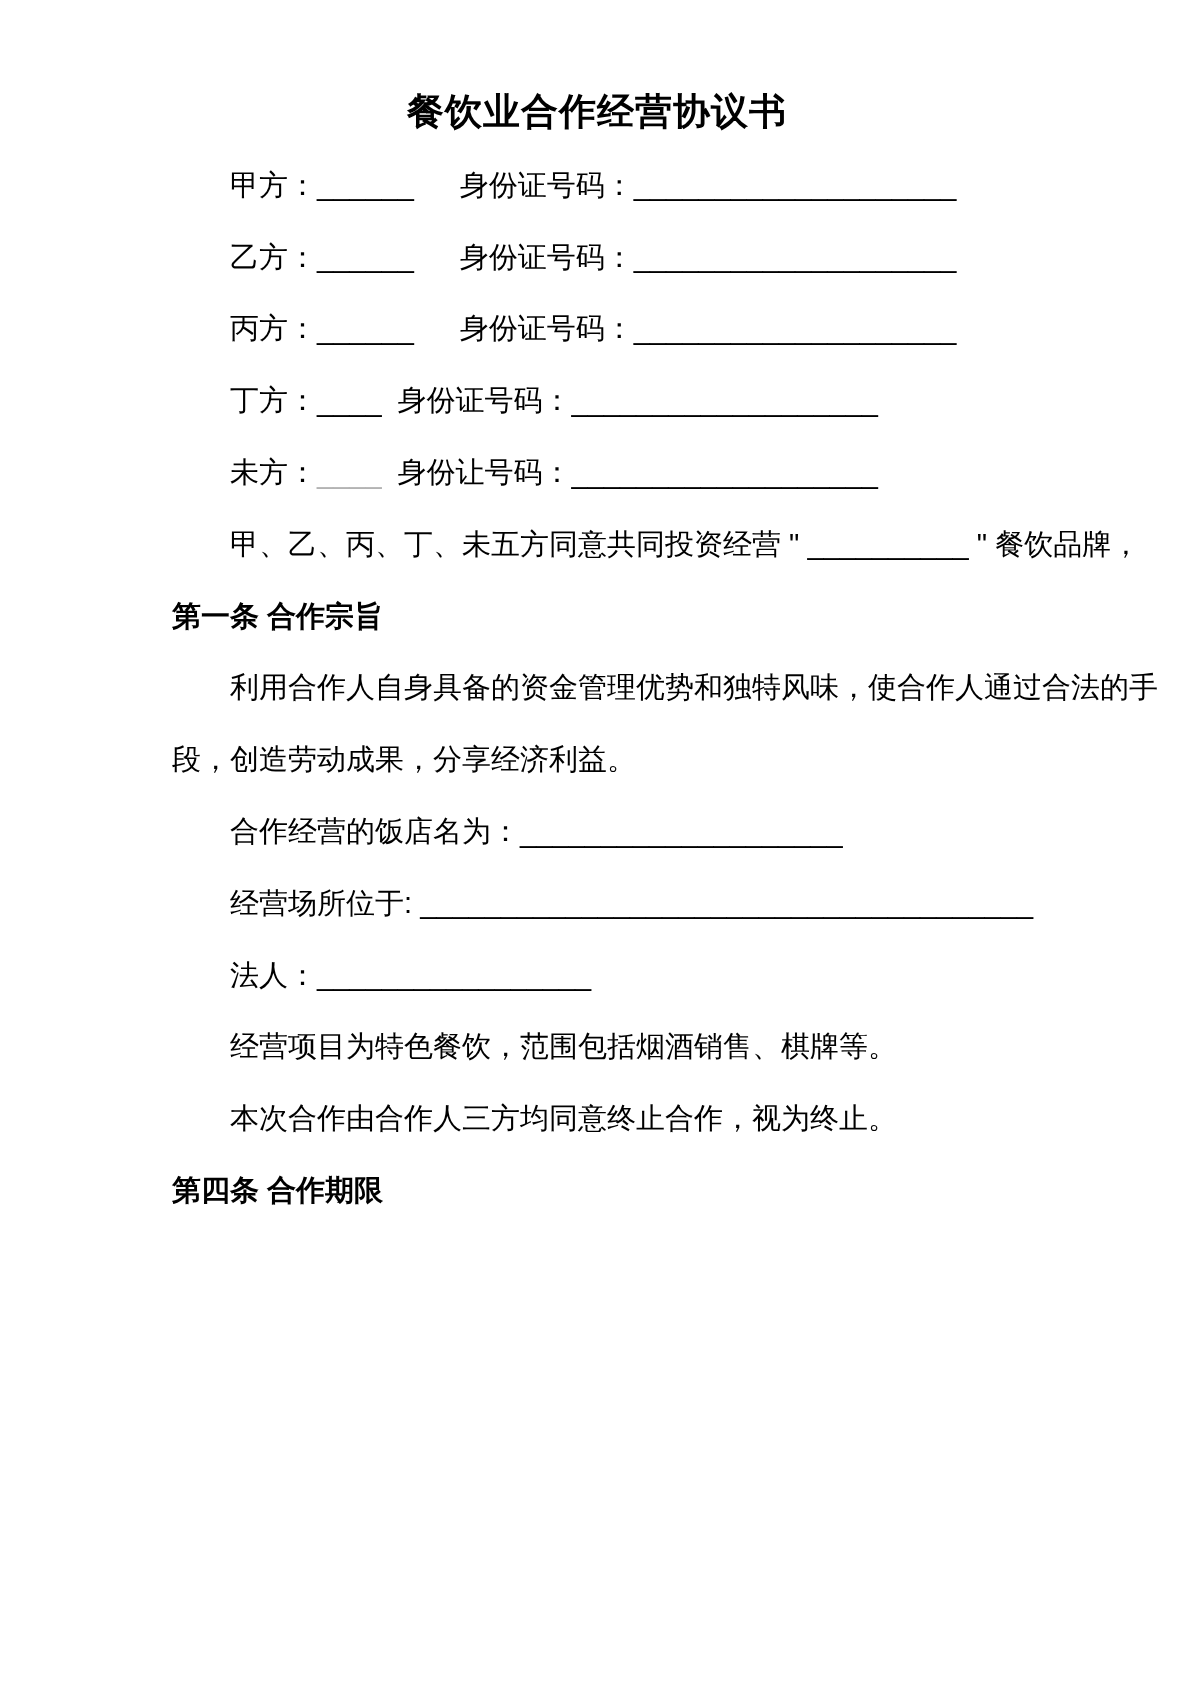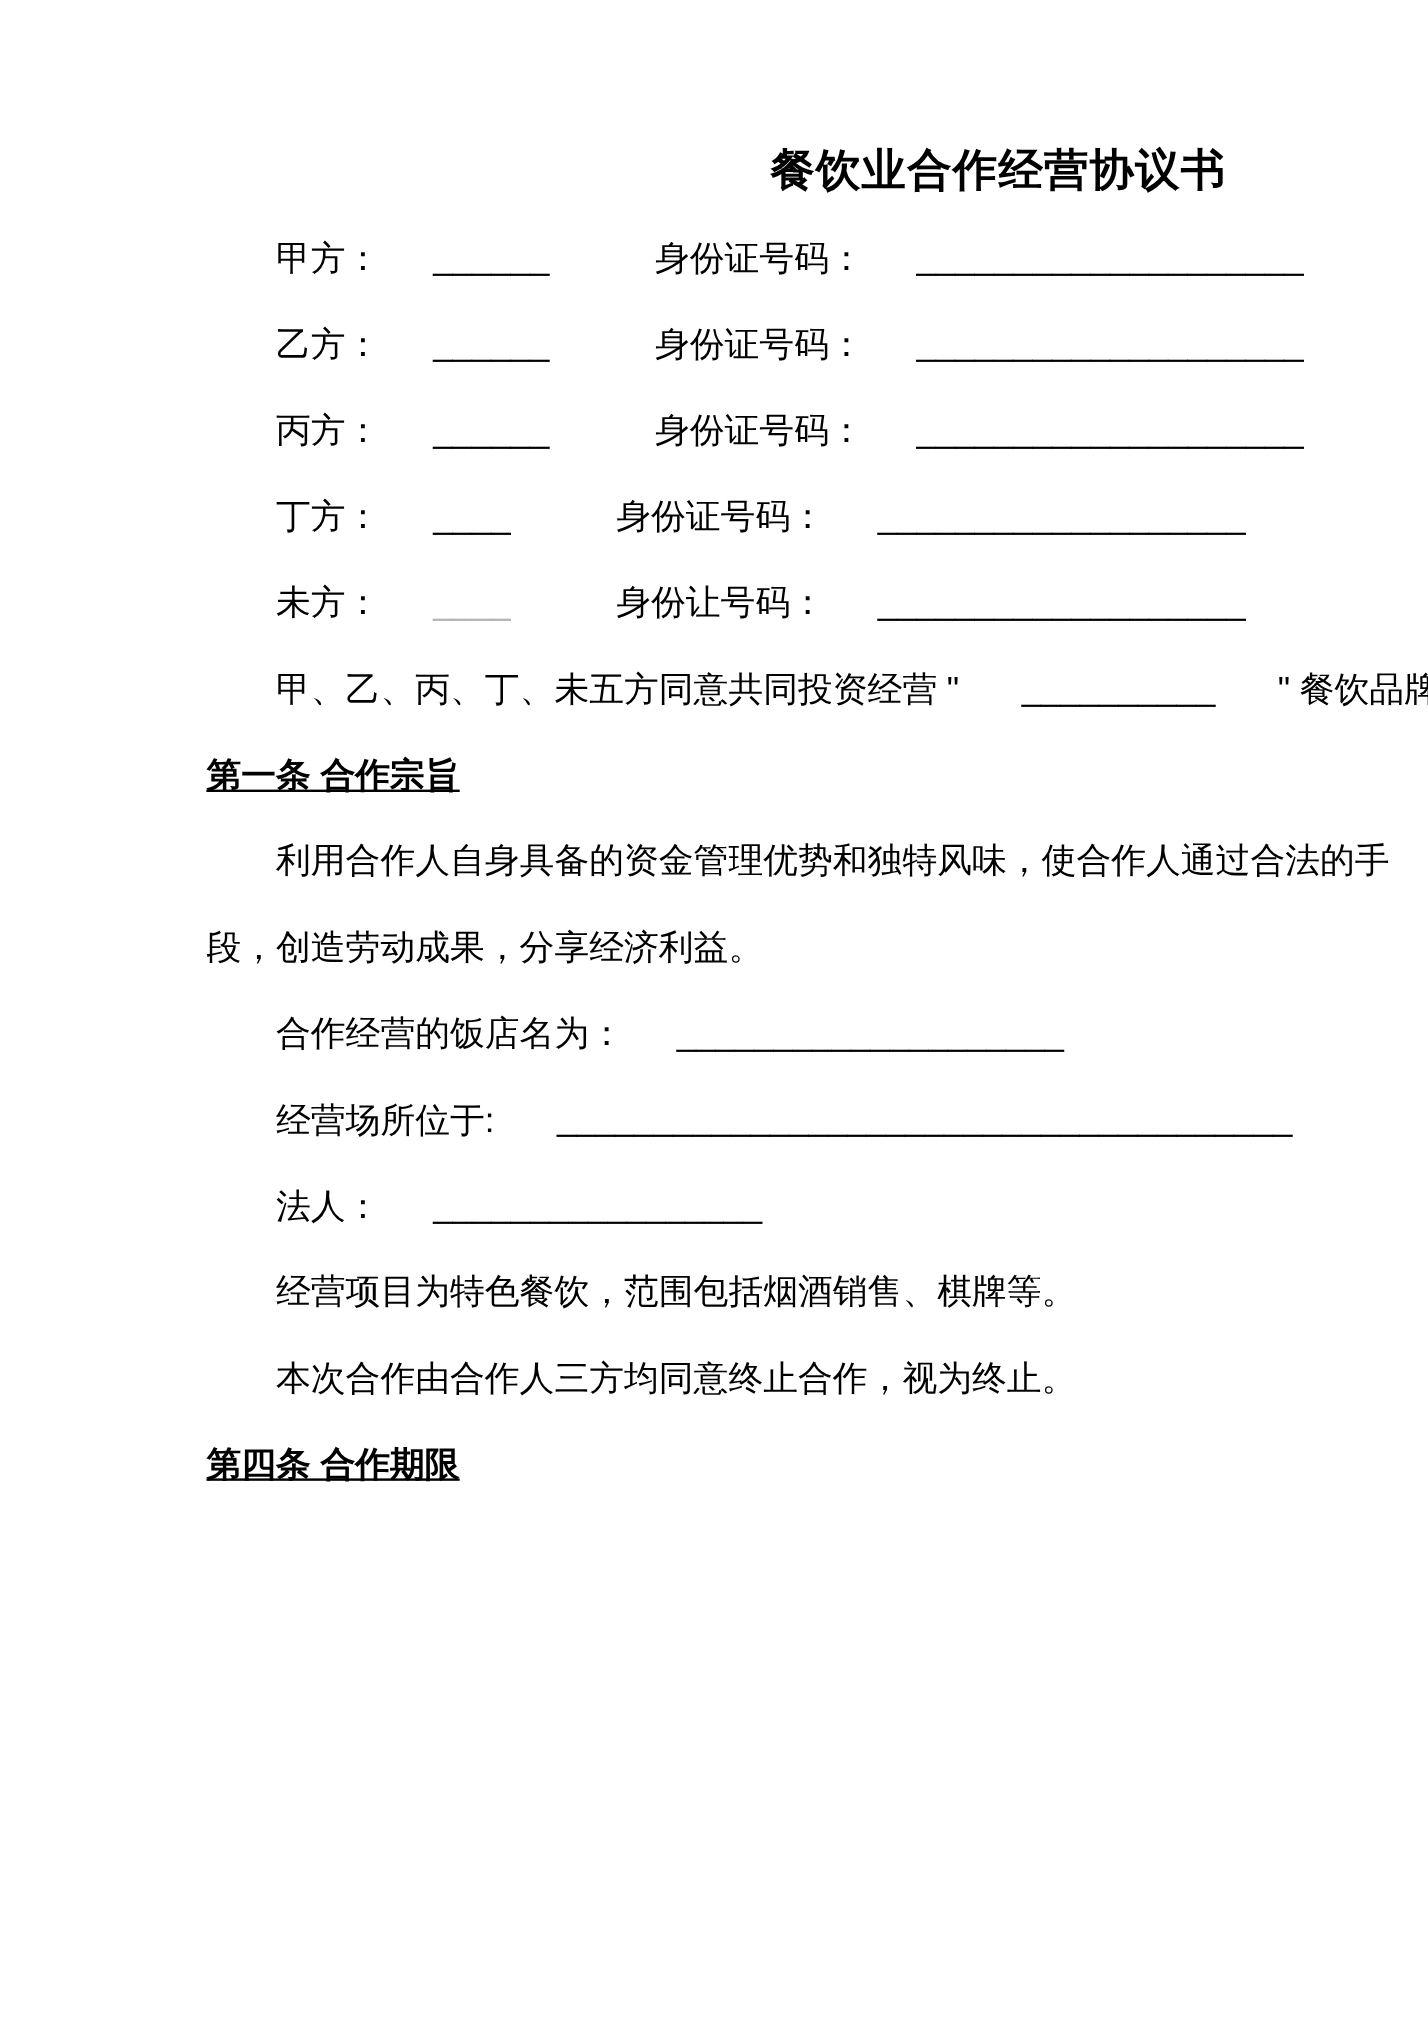--- a/index.html
+++ b/index.html
@@ -16,38 +16,37 @@
     font-family: "Liberation Sans", sans-serif;
     overflow: hidden;
   }
   .doc {
     position: absolute;
     left: 172px;
     top: 0;
     width: 850px;
   }
   .title {
-    margin-top: 118px;
+    margin-top: 88px;
     font-size: 37px;
     line-height: 48px;
     font-weight: bold;
-    text-align: right;
+    text-align: center;
     letter-spacing: 1px;
   }
   .line {
     height: 71.8px;
     display: flex;
     align-items: center;
     font-size: 29px;
     white-space: pre;
-    gap: 44px;
   }
   .first { margin-top: 14px; }
   .indent { padding-left: 58px; }
-  .heading { font-weight: bold; text-decoration: underline; }
+  .heading { font-weight: bold; }
   .gap-wide { display: inline-block; width: 46px; }
   .gap-narrow { display: inline-block; width: 16px; }
   .muted { color: #b3b3b3; }
 </style>
 </head>
 <body>
 
 <div class="page">
   <div class="doc">
 

